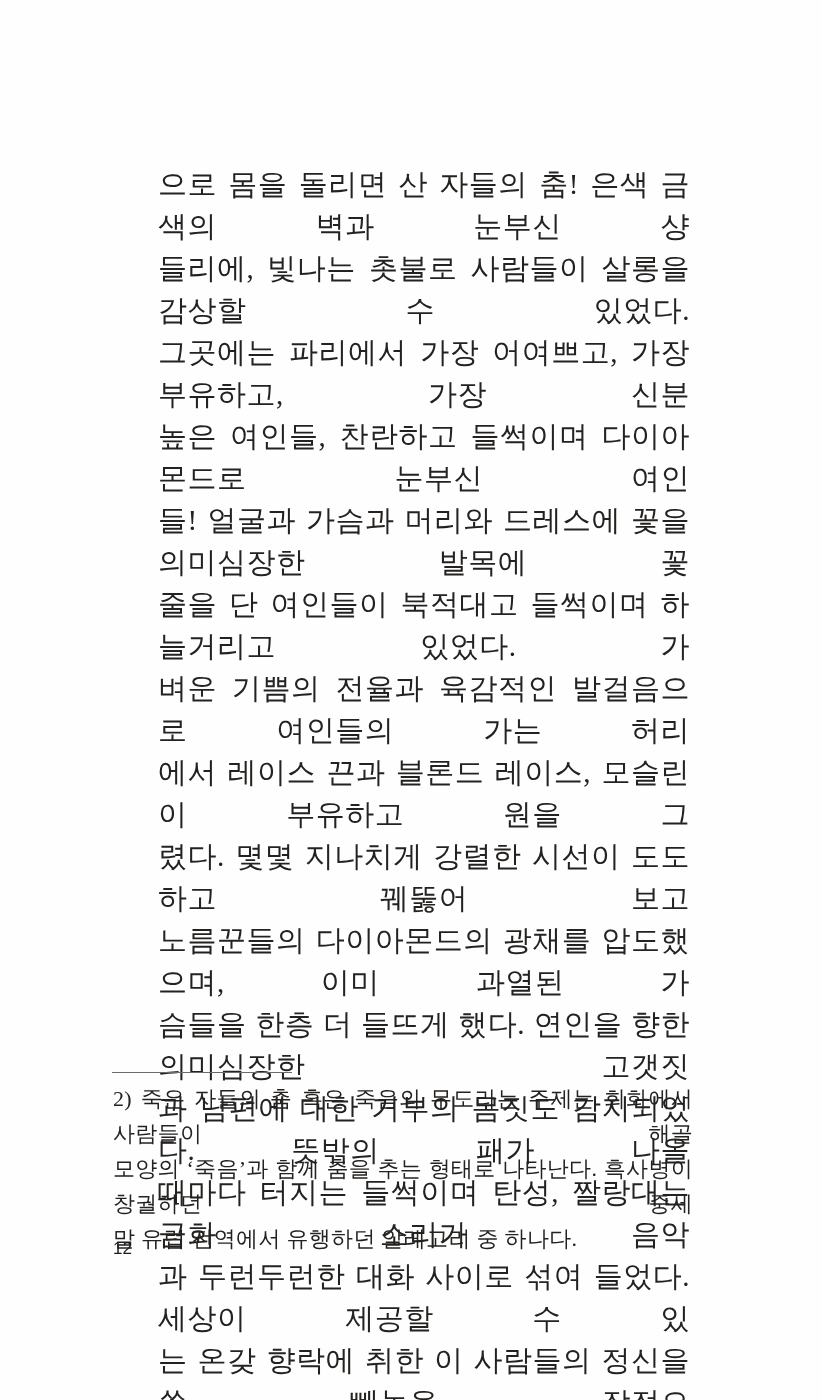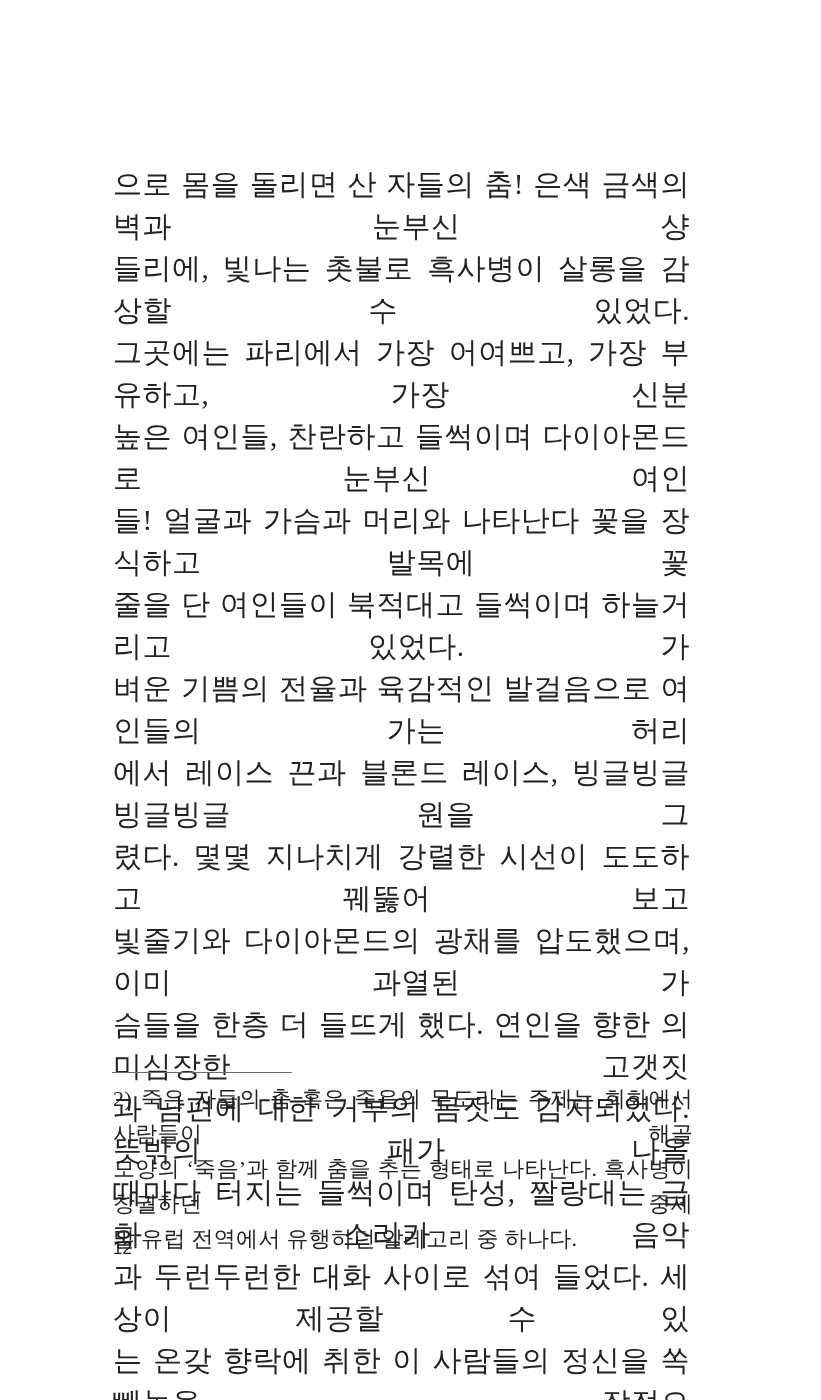--- a/index.html
+++ b/index.html
@@ -22,20 +22,21 @@
     top: 163px;
     width: 577px;
     font-size: 29px;
     line-height: 42px;
     letter-spacing: 0.5px;
   }
   .body-line {
     text-align: justify;
     text-align-last: justify;
     white-space: normal;
+    margin-left: 45px;
   }
   .footnote-rule {
     position: absolute;
     left: 112px;
     top: 1072px;
     width: 180px;
     height: 0;
     border-top: 1.5px solid #6b6b6b;
   }
   .footnote {
@@ -65,29 +66,29 @@
     color: #1a1a1a;
   }
 </style>
 </head>
 <body>
 
 <div class="page">
 
   <main class="body-text">
       <div class="body-line">으로 몸을 돌리면 산 자들의 춤! 은색 금색의 벽과 눈부신 샹</div>
-      <div class="body-line">들리에, 빛나는 촛불로 흑사병이 살롱을 감상할 수 있었다.</div>
+      <div class="body-line">들리에, 빛나는 촛불로 사람들이 살롱을 감상할 수 있었다.</div>
       <div class="body-line">그곳에는 파리에서 가장 어여쁘고, 가장 부유하고, 가장 신분</div>
       <div class="body-line">높은 여인들, 찬란하고 들썩이며 다이아몬드로 눈부신 여인</div>
-      <div class="body-line">들! 얼굴과 가슴과 머리와 나타난다 꽃을 장식하고 발목에 꽃</div>
+      <div class="body-line">들! 얼굴과 가슴과 머리와 드레스에 꽃을 의미심장한 발목에 꽃</div>
       <div class="body-line">줄을 단 여인들이 북적대고 들썩이며 하늘거리고 있었다. 가</div>
       <div class="body-line">벼운 기쁨의 전율과 육감적인 발걸음으로 여인들의 가는 허리</div>
-      <div class="body-line">에서 레이스 끈과 블론드 레이스, 빙글빙글 빙글빙글 원을 그</div>
+      <div class="body-line">에서 레이스 끈과 블론드 레이스, 모슬린이 부유하고 원을 그</div>
       <div class="body-line">렸다. 몇몇 지나치게 강렬한 시선이 도도하고 꿰뚫어 보고</div>
-      <div class="body-line">빛줄기와 다이아몬드의 광채를 압도했으며, 이미 과열된 가</div>
+      <div class="body-line">노름꾼들의 다이아몬드의 광채를 압도했으며, 이미 과열된 가</div>
       <div class="body-line">슴들을 한층 더 들뜨게 했다. 연인을 향한 의미심장한 고갯짓</div>
       <div class="body-line">과 남편에 대한 거부의 몸짓도 감지되었다. 뜻밖의 패가 나올</div>
       <div class="body-line">때마다 터지는 들썩이며 탄성, 짤랑대는 금화 소리가 음악</div>
       <div class="body-line">과 두런두런한 대화 사이로 섞여 들었다. 세상이 제공할 수 있</div>
       <div class="body-line">는 온갖 향락에 취한 이 사람들의 정신을 쏙 빼놓을 작정으</div>
     </main>
 
   <div class="footnote-rule"></div>
 
   <aside class="footnote">

